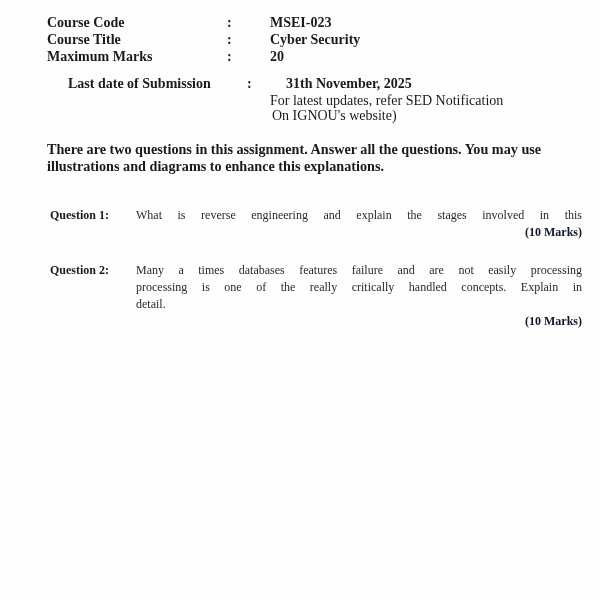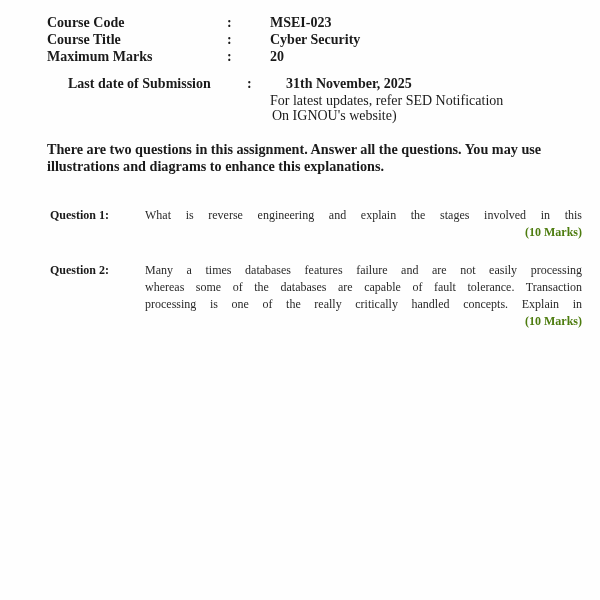--- a/index.html
+++ b/index.html
@@ -77,31 +77,30 @@
       text-align: justify;
       text-align-last: left;
       color: #2a2a2a;
     }
     .q-body .line {
       display: block;
       text-align: justify;
       text-align-last: justify;
       white-space: nowrap;
       overflow: visible;
-      margin-left: 9px;
     }
     .q-body .line.last {
       text-align-last: left;
       position: relative;
     }
     .marks {
       position: absolute;
       right: 0;
       font-weight: bold;
-      color: #4d7c0f;
+      color: #0f172a;
       white-space: nowrap;
     }
   </style>
 </head>
 <body>
 
 <div class="page">
 
   <div class="meta-row" style="top:14px; left:0; width:600px; height:17px;">
     <span class="meta-label">Course Code</span>
@@ -137,19 +136,19 @@
     <div class="q-body">
       <span class="line">What is reverse engineering and explain the stages involved in this</span>
     </div>
     <span class="marks" style="top:17px;">(10 Marks)</span>
   </div>
 
   <div class="question" style="top:262px; height:70px;">
     <span class="q-label">Question 2:</span>
     <div class="q-body">
       <span class="line">Many a times databases features failure and are not easily processing</span>
-      <span class="line">whereas some of the databases are capable of fault tolerance. Transaction</span>
       <span class="line">processing is one of the really critically handled concepts. Explain in</span>
+      <span class="line last">detail.</span>
     </div>
     <span class="marks" style="top:51px;">(10 Marks)</span>
   </div>
 
 </div>
 
 </body></html>

